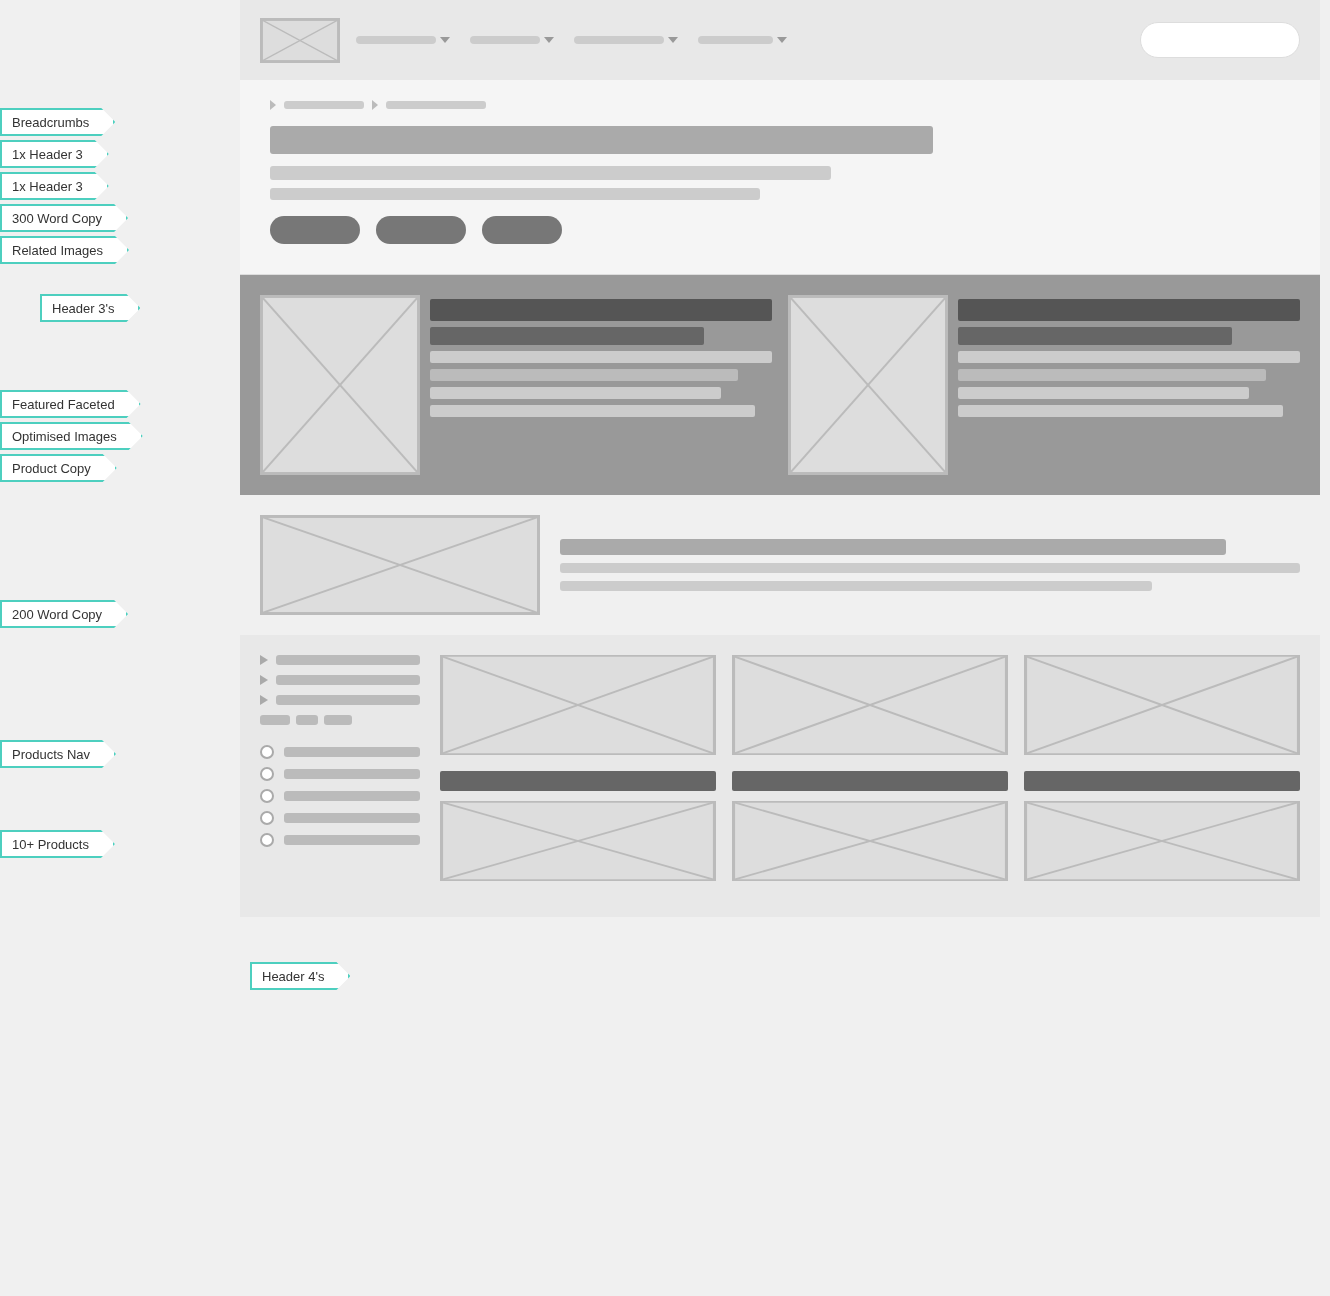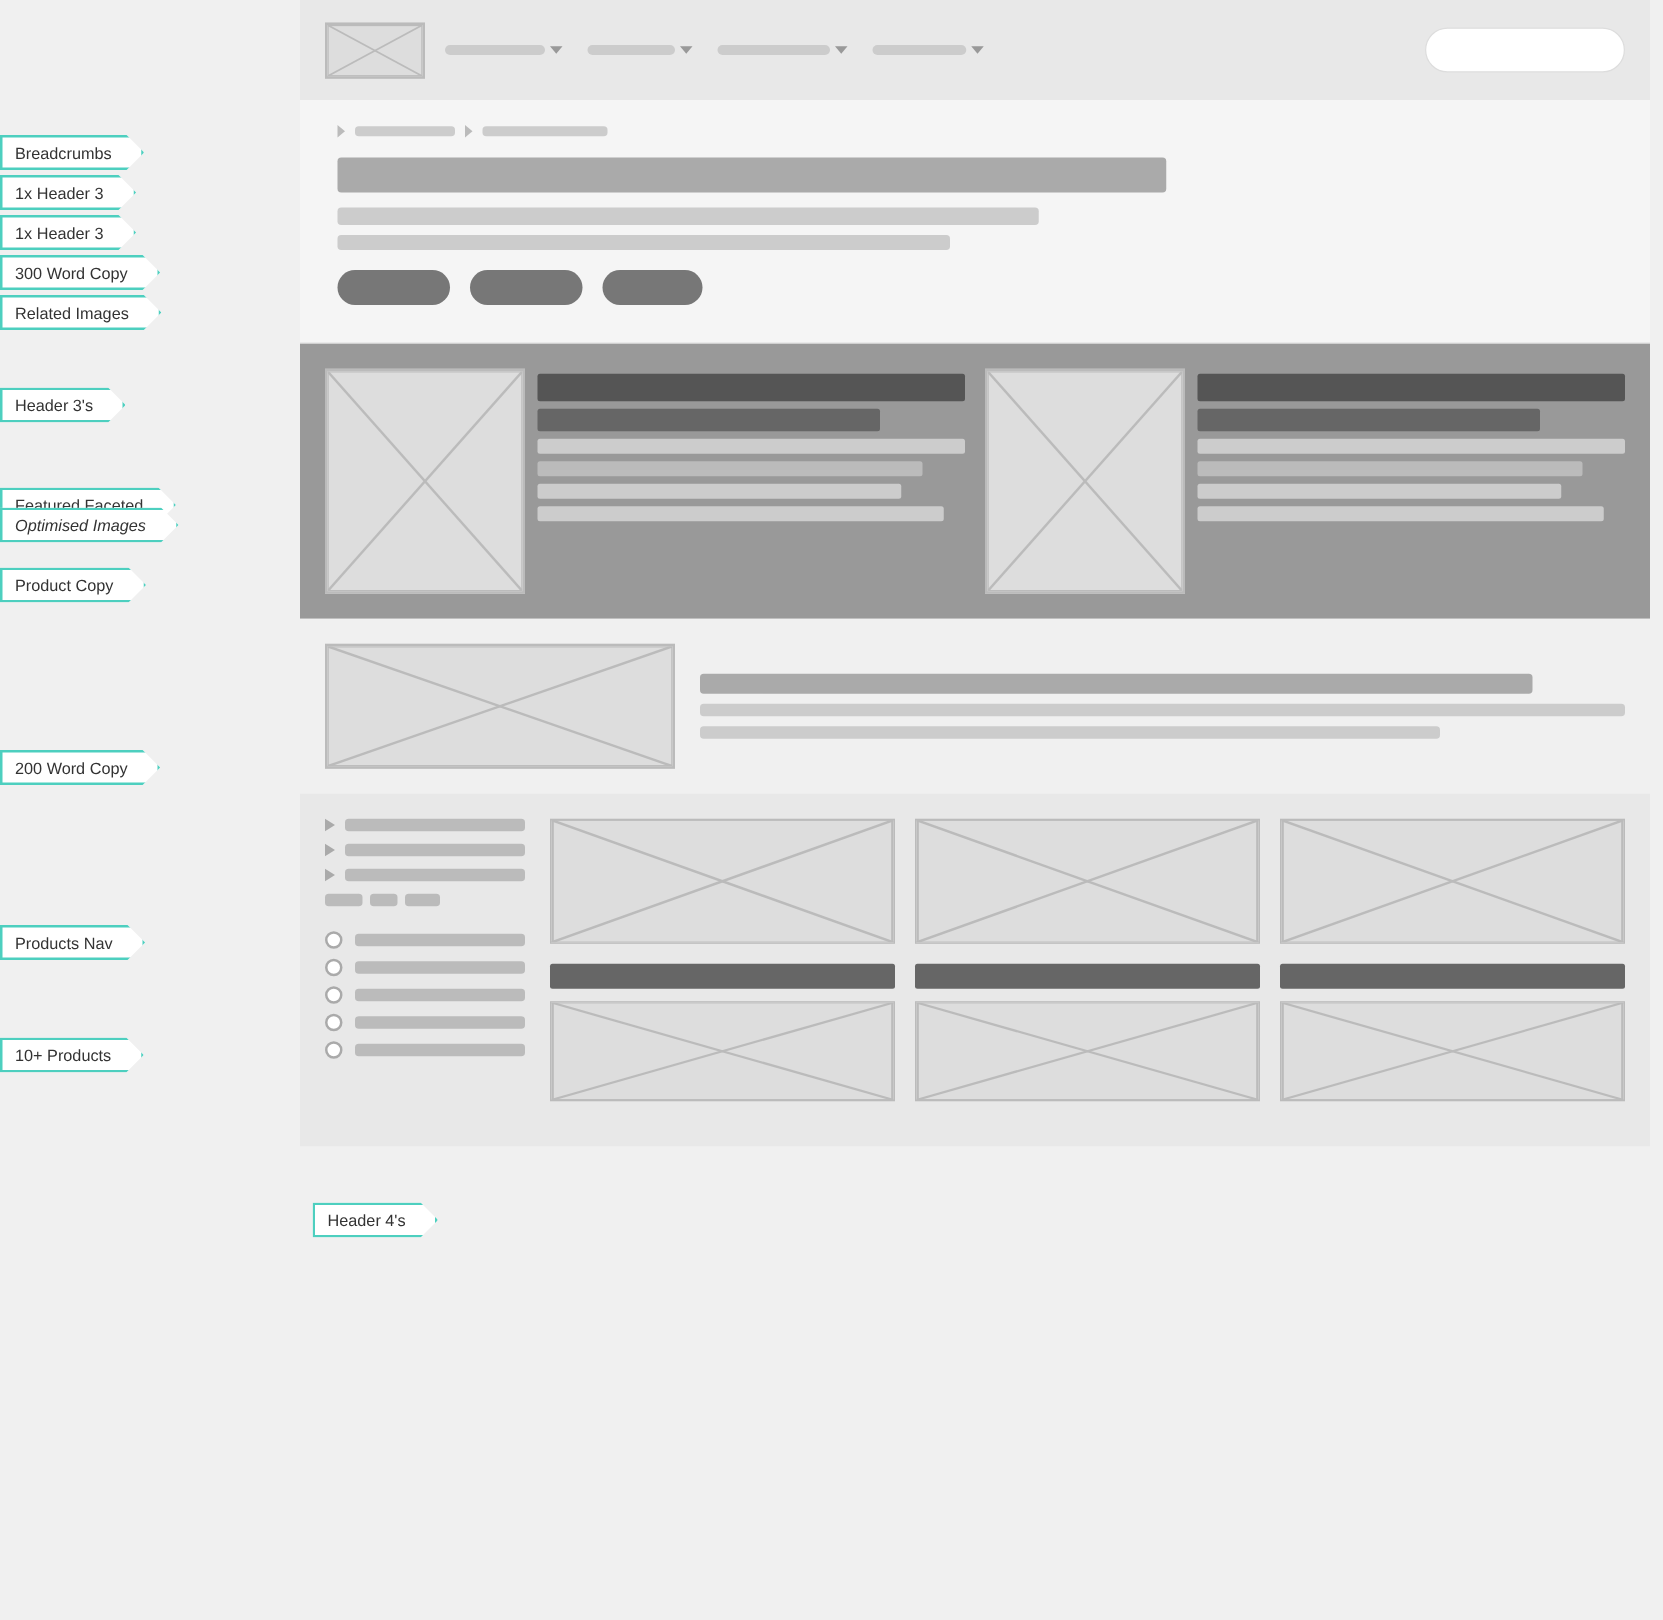--- a/index.html
+++ b/index.html
@@ -568,29 +568,29 @@
 </div>
 
 <div class="label-tag" style="top: 204px;">
   <span>300 Word Copy</span>
 </div>
 
 <div class="label-tag" style="top: 236px;">
   <span>Related Images</span>
 </div>
 
-<div class="label-tag" style="top: 310px;">
+<div class="label-tag" style="top: 294px; margin-left: 40px;">
   <span>Header 3's</span>
 </div>
 
 <div class="label-tag" style="top: 390px;">
   <span>Featured Faceted</span>
 </div>
 
-<div class="label-tag" style="top: 406px; font-style: italic;">
+<div class="label-tag" style="top: 422px;">
   <span>Optimised Images</span>
 </div>
 
 <div class="label-tag" style="top: 454px;">
   <span>Product Copy</span>
 </div>
 
 <div class="label-tag" style="top: 600px;">
   <span>200 Word Copy</span>
 </div>

